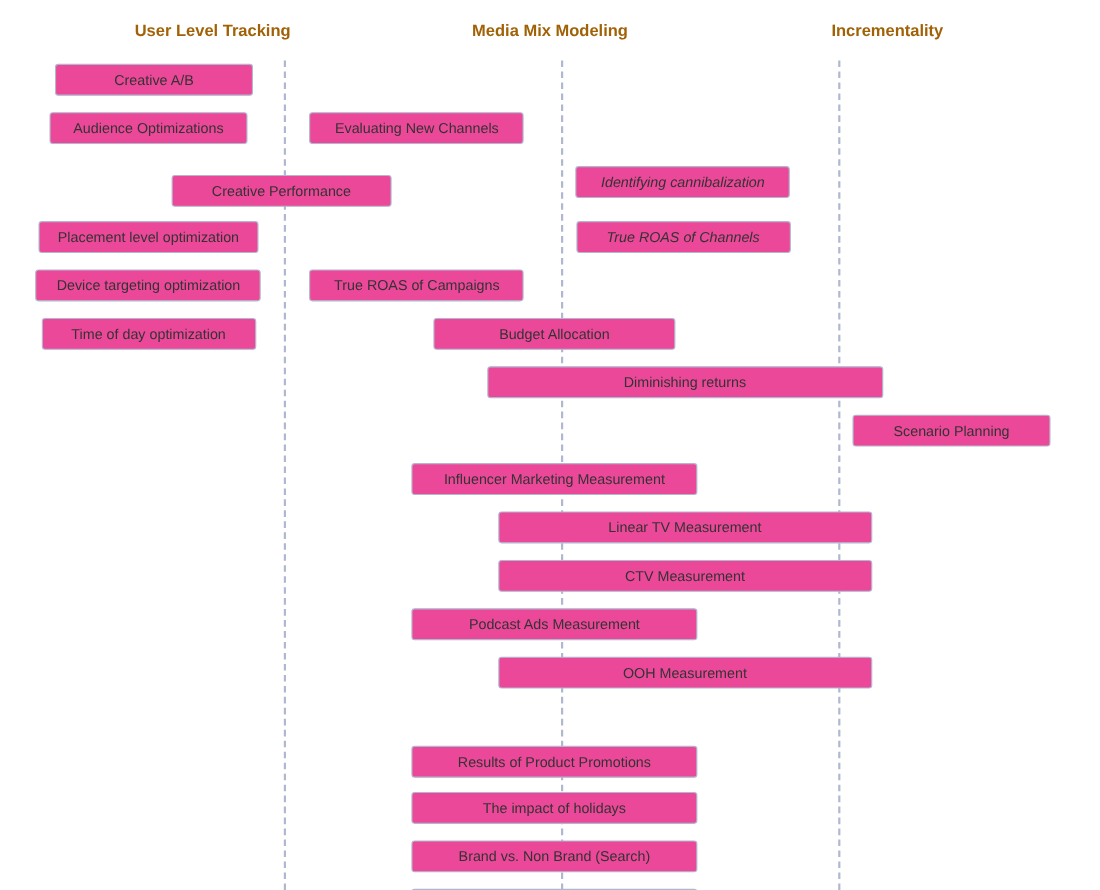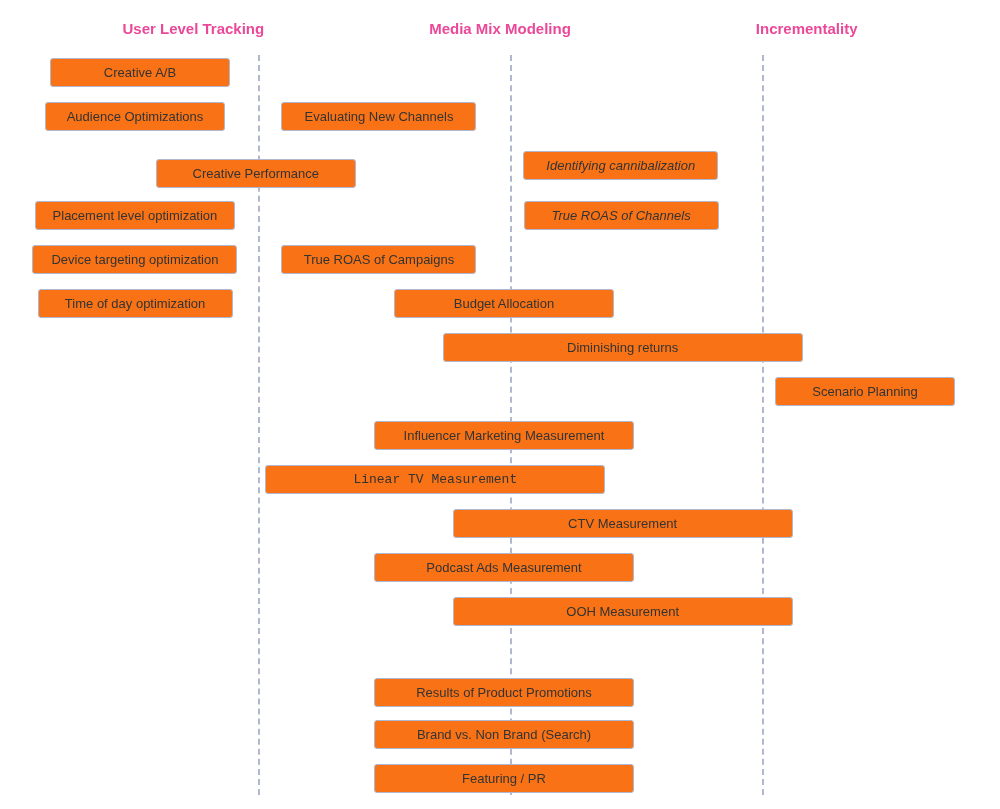--- a/index.html
+++ b/index.html
@@ -20,21 +20,21 @@
     }
     .headers {
       display: flex;
       justify-content: space-around;
       margin-bottom: 18px;
       padding: 0 30px;
     }
     .col-header {
       font-size: 15px;
       font-weight: 700;
-      color: #ec4899;
+      color: #a16207;
       text-align: center;
       flex: 1;
     }
     .diagram-area {
       position: relative;
       width: 100%;
     }
     
     .dashed-line {
       position: absolute;
@@ -61,21 +61,21 @@
       width: 100%;
       min-height: 34px;
       gap: 0;
     }
 
     .box {
       border: 1.5px solid #b0b8d0;
       border-radius: 3px;
       padding: 6px 10px;
       text-align: center;
-      background: #f97316;
+      background: #ec4899;
       white-space: nowrap;
       font-size: 13px;
       color: #333;
     }
 
     
     .col1 { width: 248px; display: flex; justify-content: flex-start; padding-right: 8px; }
     .col2 { width: 252px; display: flex; justify-content: flex-start; padding-left: 8px; padding-right: 8px; }
     .col3 { width: 252px; display: flex; justify-content: flex-start; padding-left: 8px; padding-right: 8px; font-style: italic; }
     .col4 { width: 248px; display: flex; justify-content: flex-start; padding-left: 8px; }
@@ -182,21 +182,21 @@
       <div class="row">
         <div class="col1"></div>
         <div style="width:504px; display:flex; justify-content:center; padding-left:8px;">
           <div class="box" style="min-width:260px;">Influencer Marketing Measurement</div>
         </div>
         <div class="col4"></div>
       </div>
 
       <div class="row">
         <div class="col1"></div>
-        <div style="width:756px; display:flex; padding-left:8px;font-family:Liberation Mono, monospace;">
+        <div style="width:756px; display:flex; justify-content:center; padding-left:8px;">
           <div class="box" style="min-width:340px;">Linear TV Measurement</div>
         </div>
       </div>
 
       <div class="row">
         <div class="col1"></div>
         <div style="width:756px; display:flex; justify-content:center; padding-left:8px;">
           <div class="box" style="min-width:340px;">CTV Measurement</div>
         </div>
       </div>
@@ -217,20 +217,27 @@
       </div>
 
       <div class="row">
         <div class="col1"></div>
         <div style="width:504px; display:flex; justify-content:center; padding-left:8px;">
           <div class="box" style="min-width:260px;margin-top:40px;">Results of Product Promotions</div>
         </div>
         <div class="col4"></div>
       </div>
 
+      <div class="row">
+        <div class="col1"></div>
+        <div style="width:504px; display:flex; justify-content:center; padding-left:8px;">
+          <div class="box" style="min-width:260px;">The impact of holidays</div>
+        </div>
+        <div class="col4"></div>
+      </div>
 
       <div class="row">
         <div class="col1"></div>
         <div style="width:504px; display:flex; justify-content:center; padding-left:8px;">
           <div class="box" style="min-width:260px;">Brand vs. Non Brand (Search)</div>
         </div>
         <div class="col4"></div>
       </div>
 
       <div class="row">

